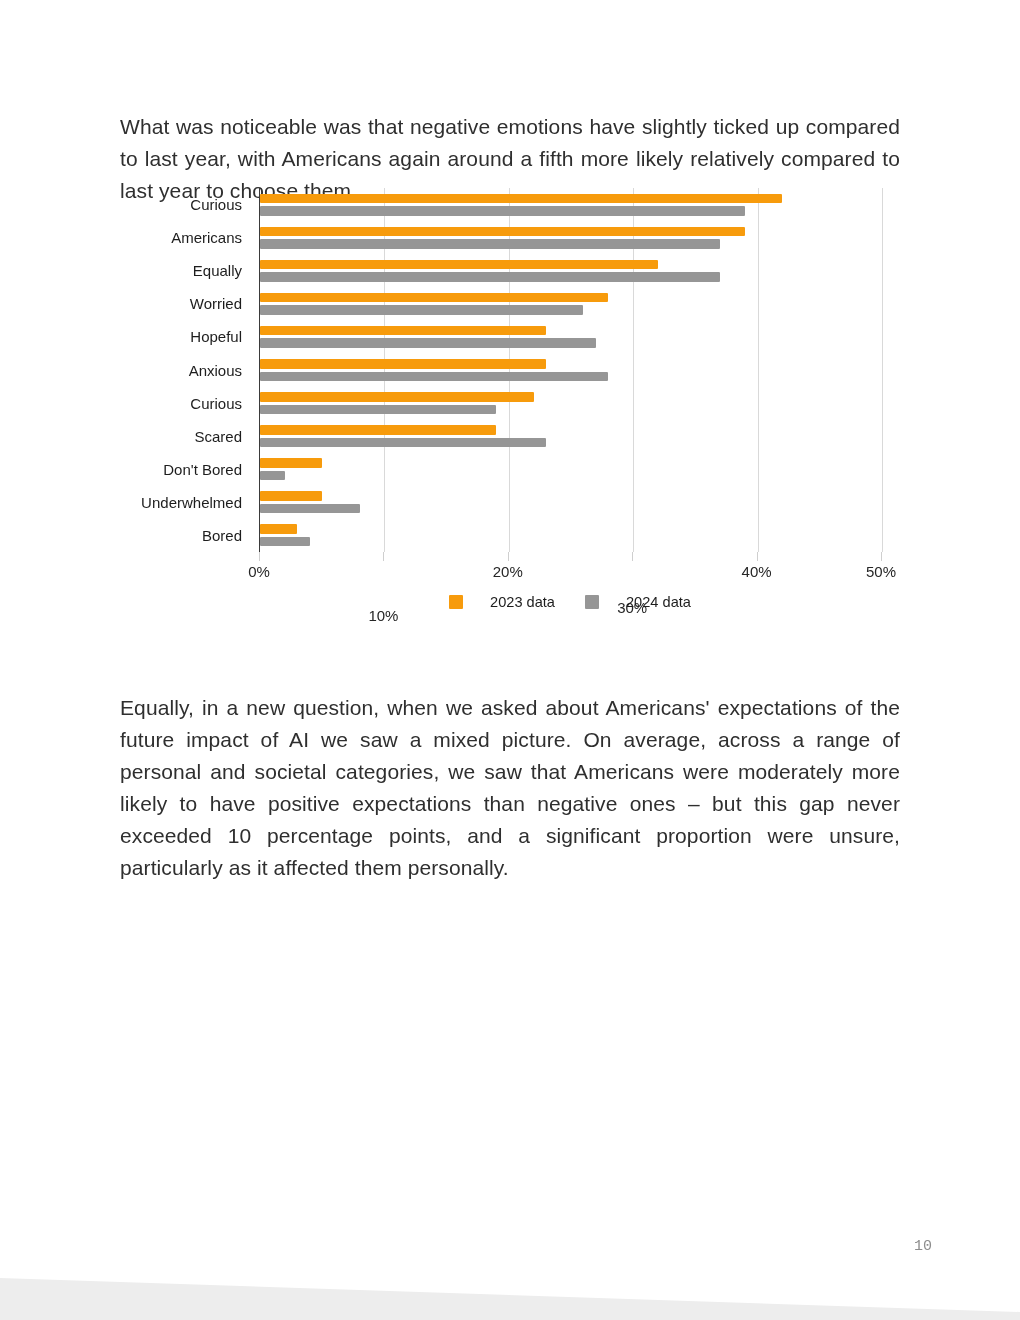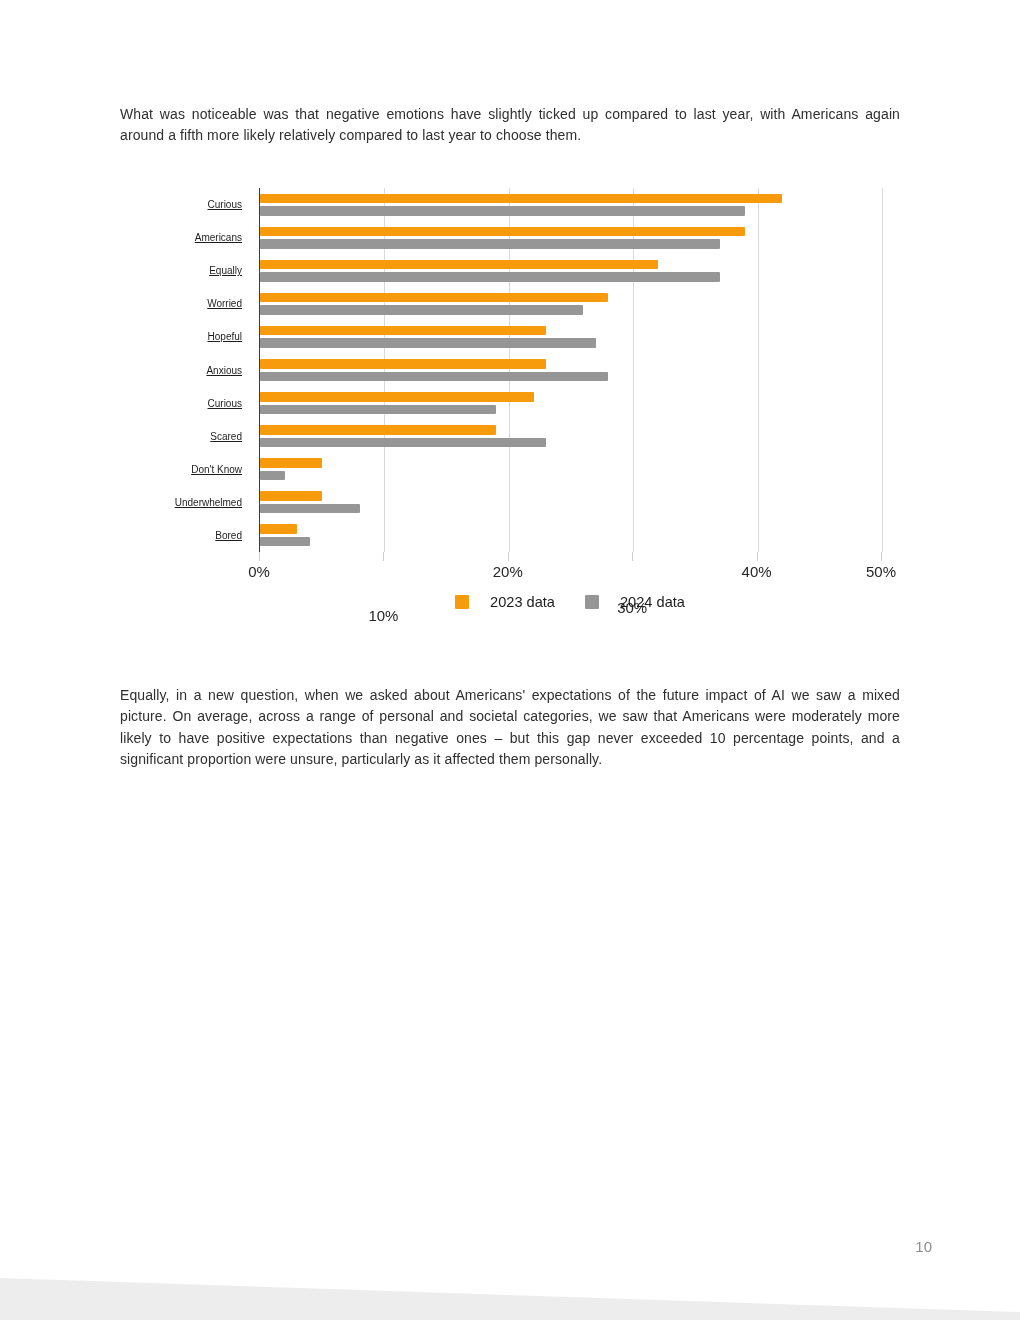--- a/index.html
+++ b/index.html
@@ -19,21 +19,21 @@
     height: 1320px;
     background: #ffffff;
     overflow: hidden;
   }
 
   
   .para {
     position: absolute;
     left: 120px;
     width: 780px;
-    font-size: 14px;
+    font-size: 21px;
     line-height: 1.52;
     color: #2f2f2f;
     text-align: justify;
     letter-spacing: .1px;
   }
   #para-top  { top: 90px; }
   #para-bottom { top: 671px; }
 
   
   #chart {
@@ -57,25 +57,24 @@
     height: 364px;
     display: flex;
     flex-direction: column;
   }
   .ylabel {
     flex: 1 1 0;
     display: flex;
     align-items: center;
     justify-content: flex-end;
     padding-right: 9px;
-    font-size: 10px;
+    font-size: 15px;
     color: #1d1d1d;
     white-space: nowrap;
     box-sizing: border-box;
-    text-decoration: underline;
   }
 
   
   .plot {
     position: absolute;
     left: 139px;
     top: 8px;
     width: 622px;
     height: 364px;
     border-left: 1.5px solid #3a3a3a;
@@ -145,41 +144,42 @@
     top: 414px;
     width: 622px;
     display: flex;
     justify-content: center;
     align-items: center;
     gap: 30px;
   }
   .legend-item {
     display: flex;
     align-items: center;
-    gap: 21px;
+    gap: 27px;
     font-size: 14.6px;
     color: #1d1d1d;
     white-space: nowrap;
   }
   .swatch {
     width: 14px;
     height: 14px;
     border-radius: 1px;
     display: inline-block;
   }
   .swatch.y2023 { background: #f79b0c; }
   .swatch.y2024 { background: #969696; }
 
   
   #page-number {
     position: absolute;
     right: 88px;
     top: 1238px;
     font-size: 15px;
     color: #8d8d8d;
+    font-family: Liberation Mono, monospace;
   }
 
   
   #page-edge {
     position: absolute;
     left: 0;
     bottom: 0;
     width: 1020px;
     height: 80px;
     overflow: hidden;
@@ -199,21 +199,21 @@
 
       <div class="ylabels" id="ylabels">
           <div class="ylabel">Curious</div>
           <div class="ylabel">Americans</div>
           <div class="ylabel">Equally</div>
           <div class="ylabel">Worried</div>
           <div class="ylabel">Hopeful</div>
           <div class="ylabel">Anxious</div>
           <div class="ylabel">Curious</div>
           <div class="ylabel">Scared</div>
-          <div class="ylabel">Don't Know</div>
+          <div class="ylabel">Don't Bored</div>
           <div class="ylabel">Underwhelmed</div>
           <div class="ylabel">Bored</div>
         </div>
 
       <div class="plot">
         <div class="gridlines" id="gridlines">
             <div class="gridline" style="left: 20%;"></div>
             <div class="gridline" style="left: 40%;"></div>
             <div class="gridline" style="left: 60%;"></div>
             <div class="gridline" style="left: 80%;"></div>

